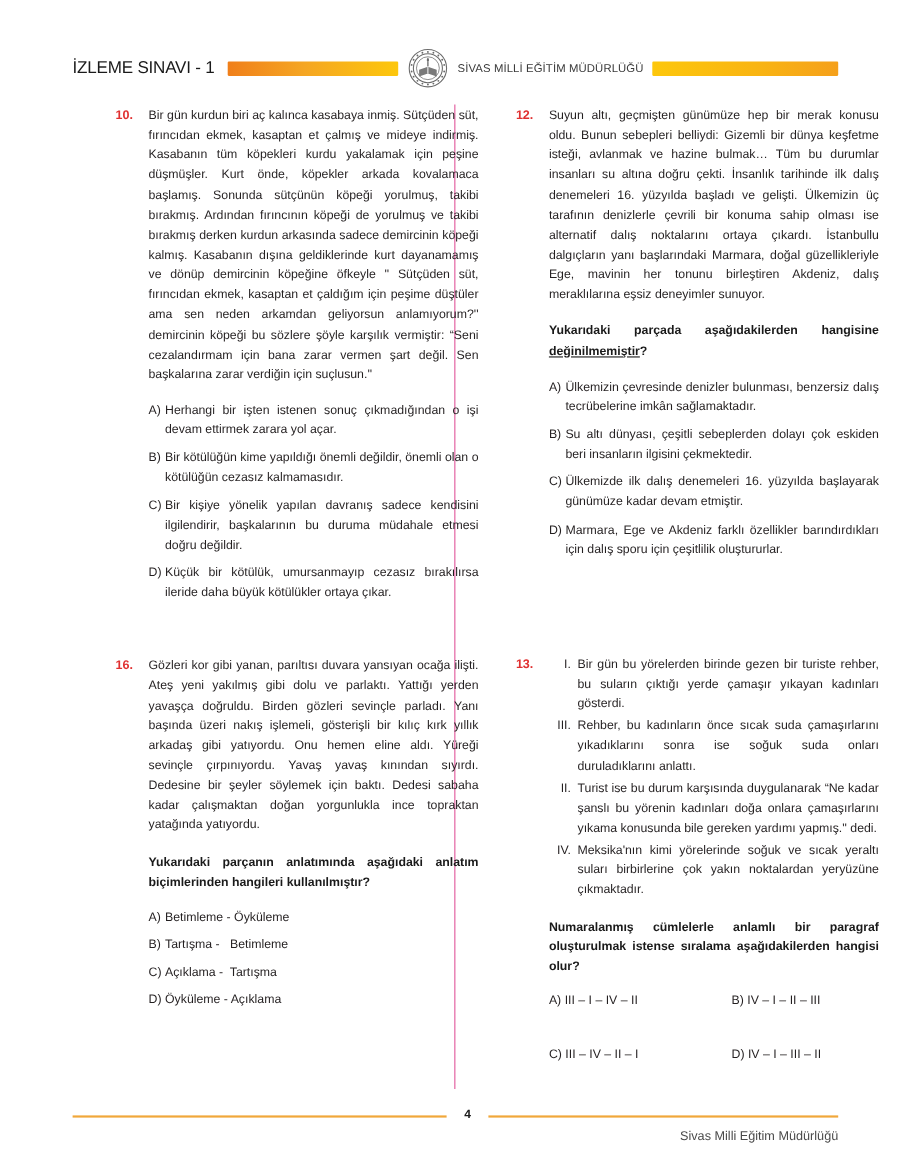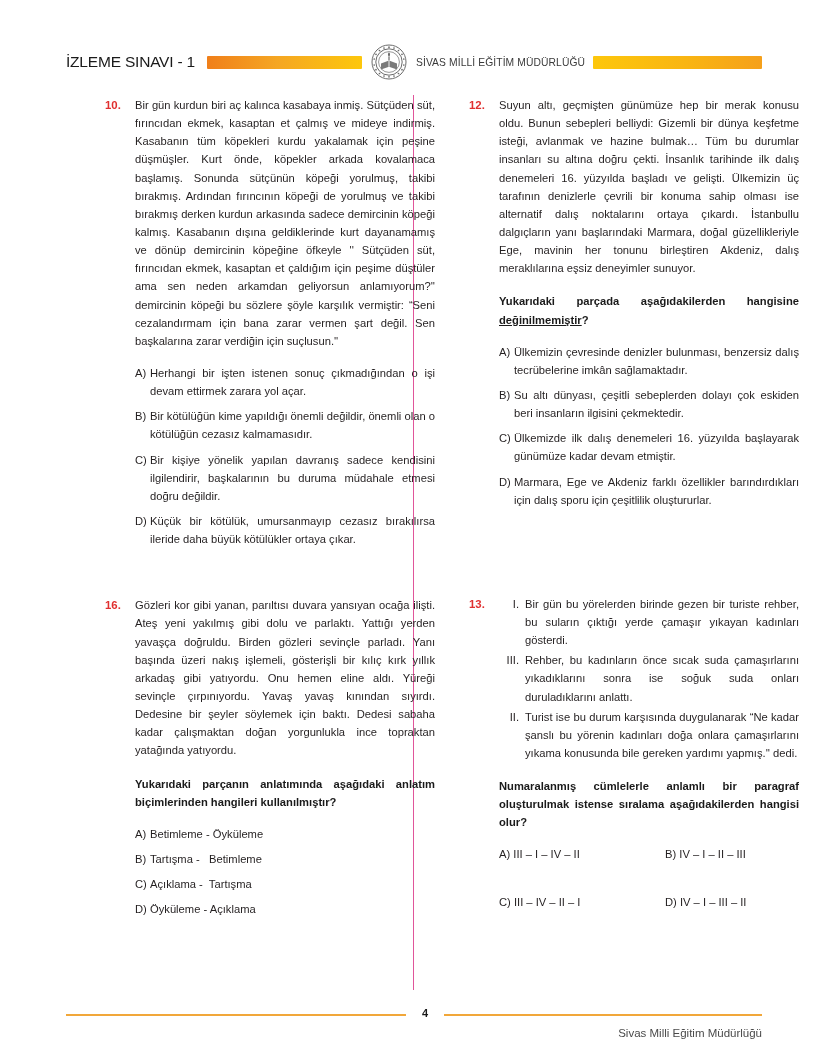--- a/index.html
+++ b/index.html
@@ -354,20 +354,24 @@
             <span class="roman-text">Bir gün bu yörelerden birinde gezen bir turiste rehber, bu suların çıktığı yerde çamaşır yıkayan kadınları gösterdi.</span>
           </div>
           <div class="roman-item">
             <span class="roman-label">III.</span>
             <span class="roman-text">Rehber, bu kadınların önce sıcak suda çamaşırlarını yıkadıklarını sonra ise soğuk suda onları duruladıklarını anlattı.</span>
           </div>
           <div class="roman-item">
             <span class="roman-label">II.</span>
             <span class="roman-text">Turist ise bu durum karşısında duygulanarak “Ne kadar şanslı bu yörenin kadınları doğa onlara çamaşırlarını yıkama konusunda bile gereken yardımı yapmış.'' dedi.</span>
           </div>
+          <div class="roman-item">
+            <span class="roman-label">IV.</span>
+            <span class="roman-text">Meksika'nın kimi yörelerinde soğuk ve sıcak yeraltı suları birbirlerine çok yakın noktalardan yeryüzüne çıkmaktadır.</span>
+          </div>
         </div>
         <p class="stem">Numaralanmış cümlelerle anlamlı bir paragraf oluşturulmak istense sıralama aşağıdakilerden hangisi olur?</p>
         <div class="opt-grid">
           <div class="opt-cell">A) III – I – IV – II</div>
           <div class="opt-cell">B) IV – I – II – III</div>
           <div class="opt-cell">C) III – IV – II – I</div>
           <div class="opt-cell">D) IV – I – III – II</div>
         </div>
       </div>
     </div>

